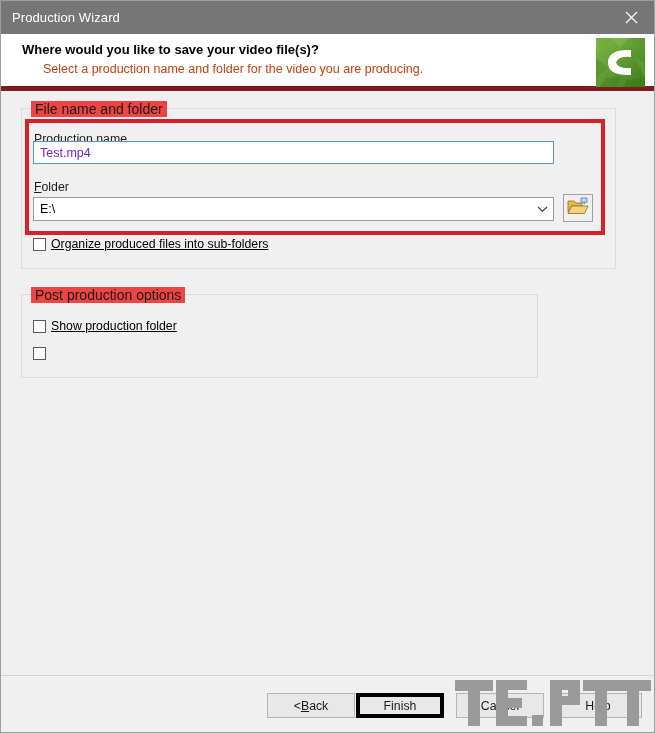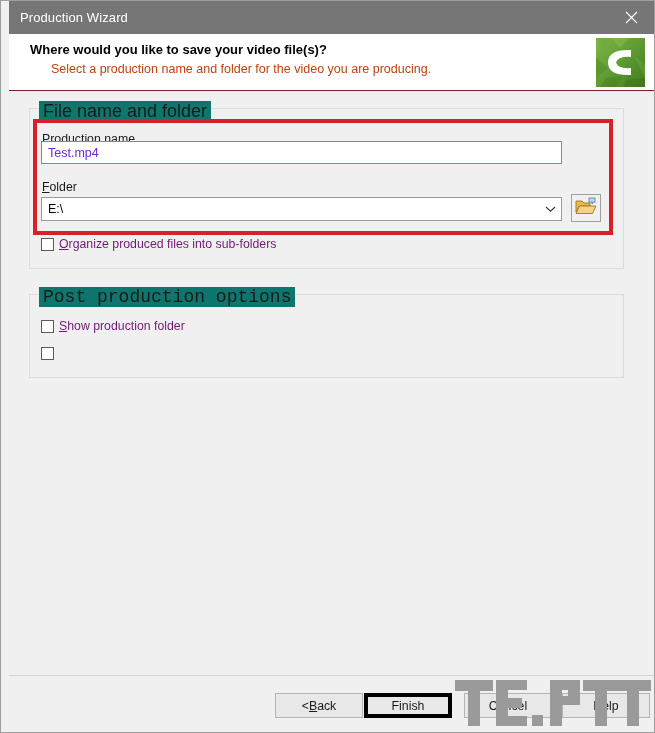--- a/index.html
+++ b/index.html
@@ -21,21 +21,20 @@
   #window {
     position: absolute;
     left: 0; top: 0;
     width: 655px;
     height: 733px;
     background: #f0f0f0;
     border: 1px solid #9e9e9e;
     box-sizing: border-box;
     display: flex;
     flex-direction: column;
-    padding-left: 8px;
   }
 
   
   #titlebar {
     height: 33px;
     background: #767676;
     display: flex;
     align-items: center;
     flex: 0 0 auto;
     position: relative;
@@ -56,21 +55,21 @@
     justify-content: center;
     cursor: default;
   }
   #close-button svg { display: block; }
 
   
   #header {
     flex: 0 0 auto;
     height: 57px;
     background: #ffffff;
-    border-bottom: 1px solid #7f1d1d;
+    border-bottom: 5px solid #7f1d1d;
     position: relative;
     box-sizing: border-box;
   }
   #header-title {
     position: absolute;
     left: 21px; top: 8px;
     font-size: 13px;
     font-weight: bold;
     color: #000;
     white-space: nowrap;
@@ -100,33 +99,33 @@
   
   .groupbox {
     position: absolute;
     border: 1px solid #dcdcdc;
     box-sizing: border-box;
   }
   .groupbox > .gb-label {
     position: absolute;
     top: -8px;
     left: 9px;
-    background: #0f766e;
+    background: #ef4444;
     padding: 0 4px;
-    font-size: 18px;
+    font-size: 14px;
     color: #1a1a1a;
     white-space: nowrap;
   }
   #gb-filename {
     left: 20px; top: 17px;
     width: 595px; height: 161px;
   }
   #gb-postprod {
     left: 20px; top: 203px;
-    width: 595px; height: 84px; font-family: Liberation Mono, monospace;
+    width: 517px; height: 84px;
   }
 
   
   #red-highlight {
     position: absolute;
     left: 24px; top: 28px;
     width: 580px; height: 116px;
     border: 4px solid #d82029;
     box-sizing: border-box;
     pointer-events: none;
@@ -208,21 +207,22 @@
   .cbox {
     width: 13px; height: 13px;
     background: #ffffff;
     border: 1px solid #5a5a5a;
     box-sizing: border-box;
     flex: 0 0 auto;
     margin-right: 5px;
   }
   .ctext {
     font-size: 12.3px;
-    color: #701a75;
+    color: #000000;
+    text-decoration: underline;
   }
   #cb-organize     { left: 32px; top: 146px; }
   #cb-show-results { left: 32px; top: 228px; }
   #cb-play-video   { left: 32px; top: 256px; }
 
   
   #footer {
     flex: 0 0 auto;
     height: 57px;
     background: #f0f0f0;

